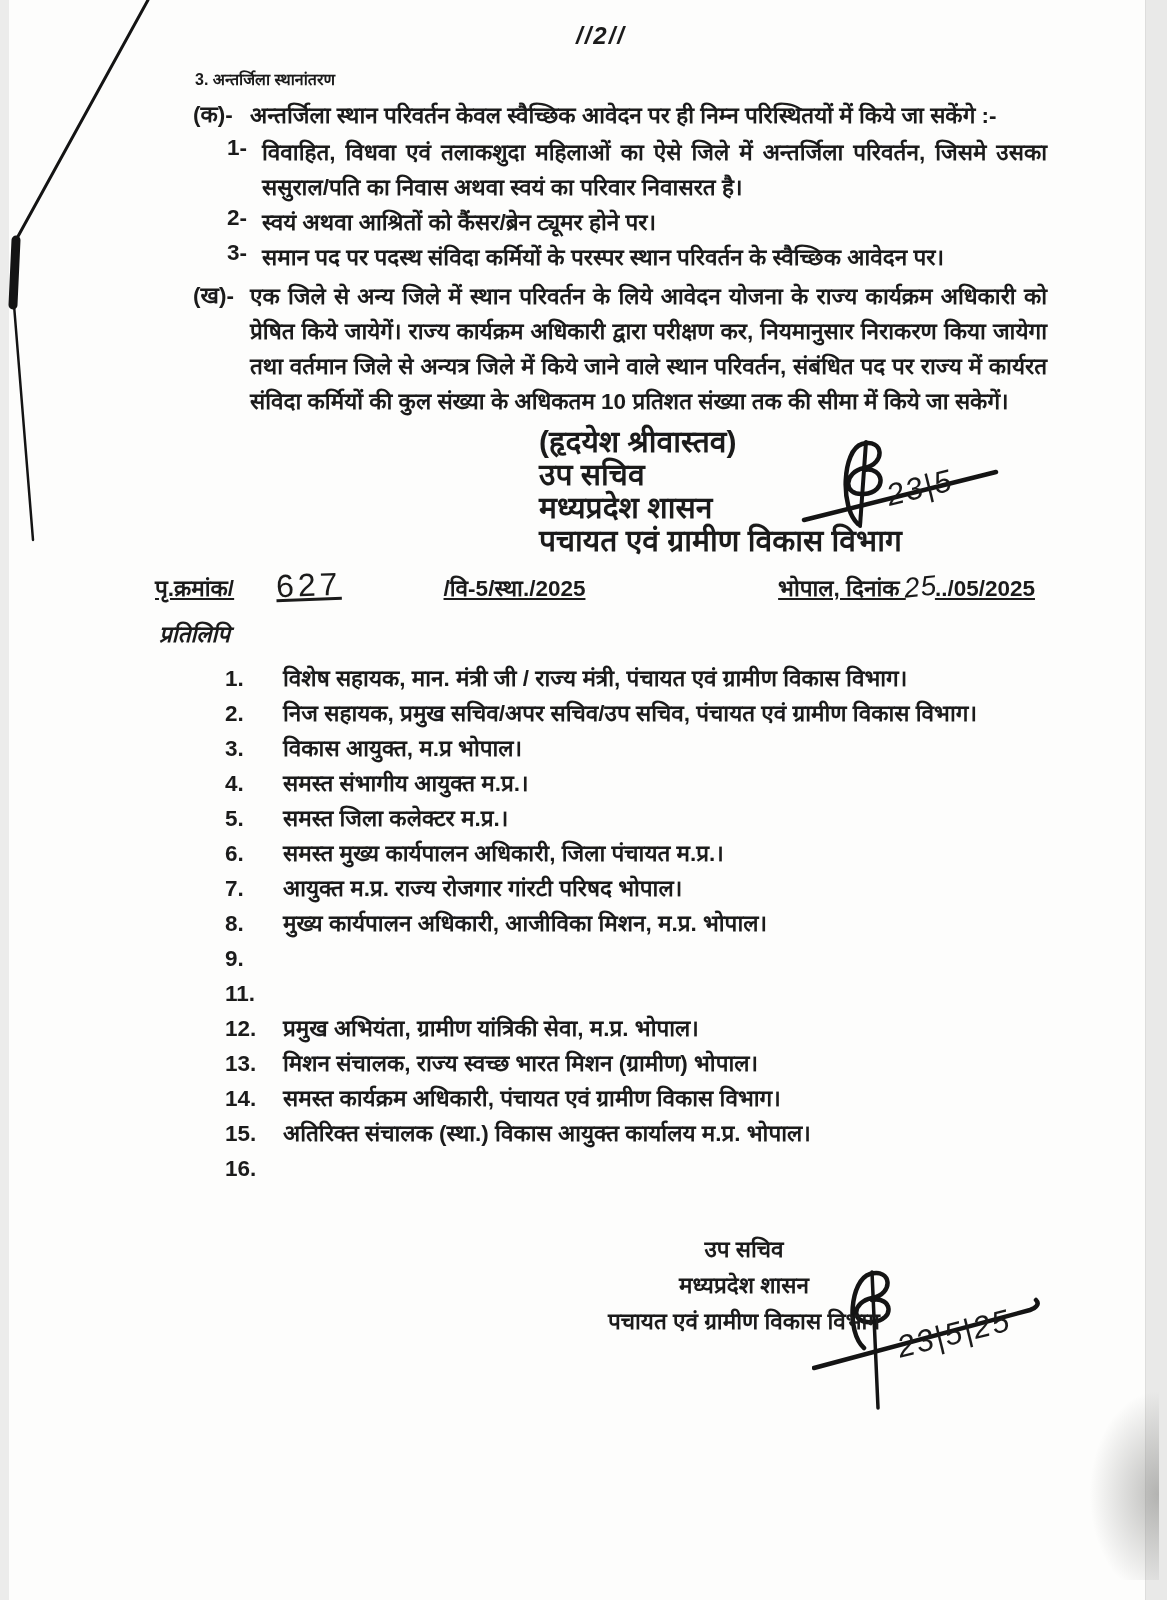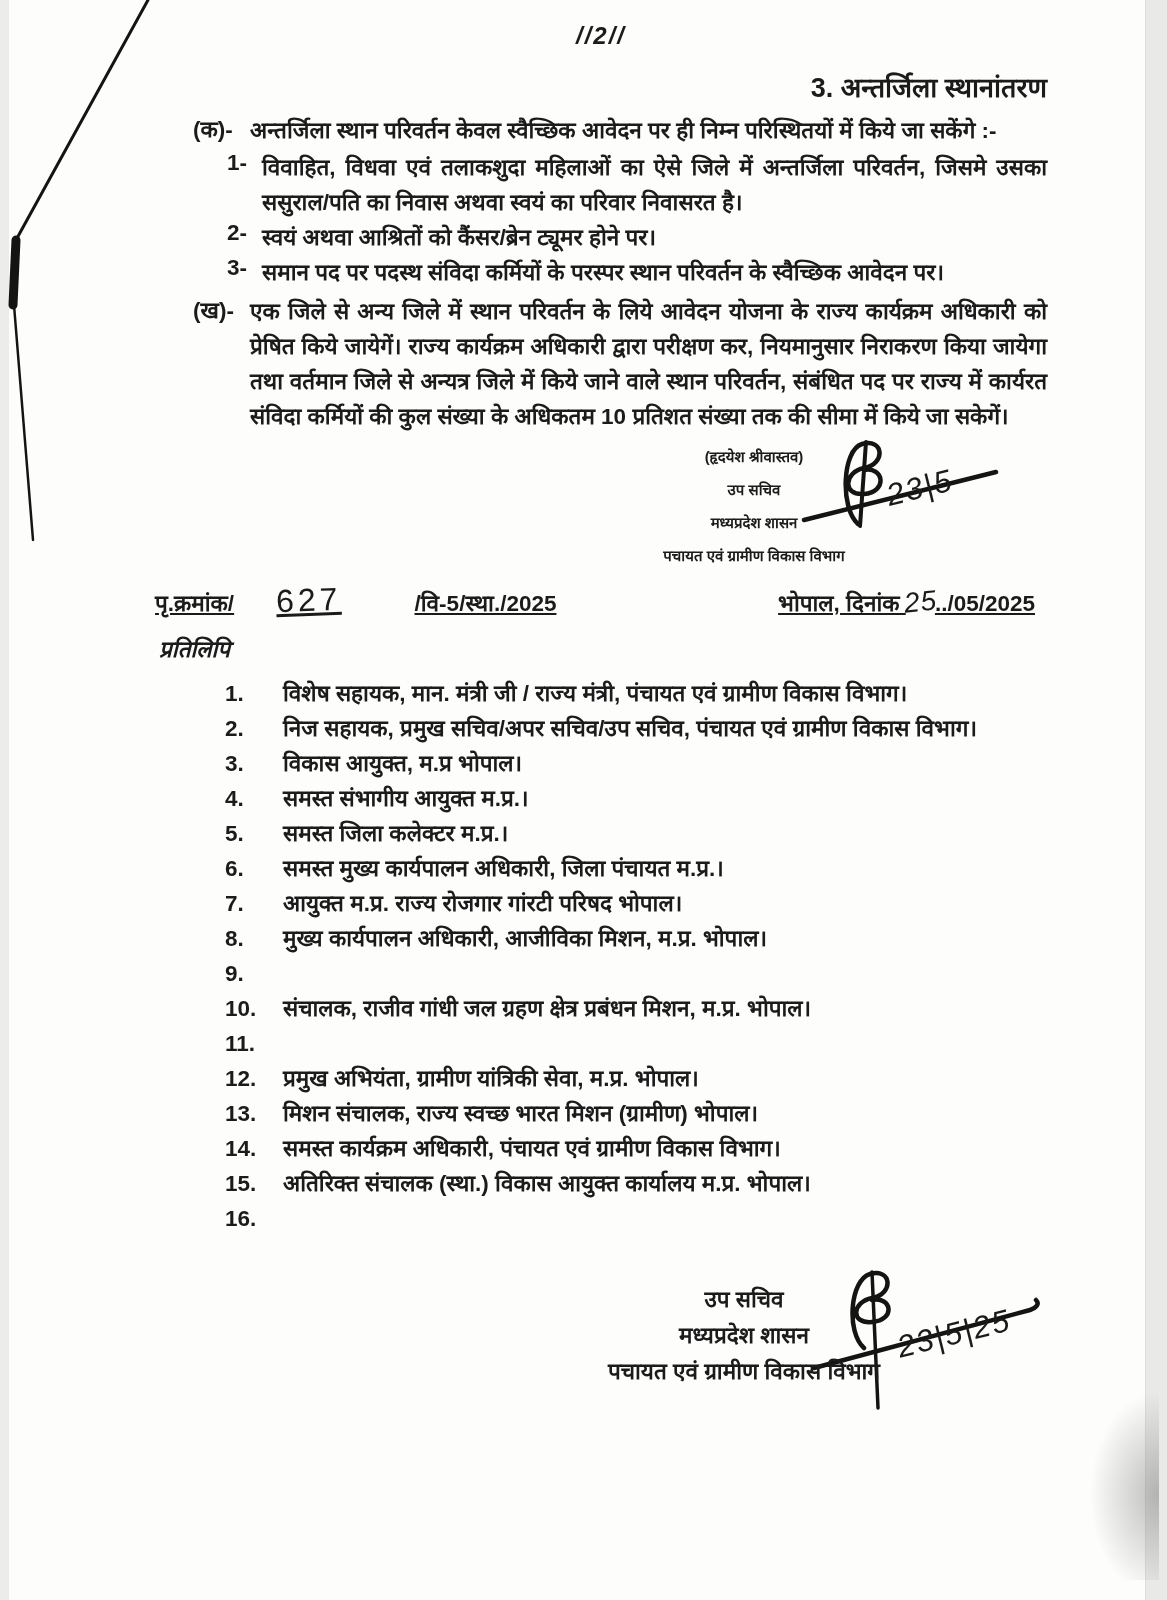--- a/index.html
+++ b/index.html
@@ -13,42 +13,42 @@
     font-weight:700;
   }
   .edge-left{position:absolute;left:0;top:0;bottom:0;width:9px;background:#ececeb;}
   .edge-right{position:absolute;right:0;top:0;bottom:0;width:21px;background:#e9e9e8;border-left:1px solid #dddddc;}
   .smudge{position:absolute;right:8px;bottom:20px;width:70px;height:190px;
     background:radial-gradient(ellipse at 100% 55%, rgba(125,125,122,.5), rgba(125,125,122,0) 70%);}
   .fold{position:absolute;left:0;top:0;}
 
   .content{position:absolute;left:155px;top:22px;width:892px;}
   .pageno{text-align:center;font-style:italic;font-size:24px;letter-spacing:2px;}
-  .heading{margin:18px 0 0 40px;font-size:27px;text-align:right;}
+  .heading{margin:18px 0 0 40px;font-size:16px;}
   .clause{display:flex;margin-top:8px;font-size:22.5px;}
   .clause .clabel{flex:none;width:57px;margin-left:38px;}
   .clause .ctext{flex:1;text-align:justify;line-height:35px;}
   .subitems{margin-top:2px;}
   .sitem{display:flex;margin:0 0 0 72px;font-size:22.5px;}
   .snum{flex:none;width:35px;}
   .stext{flex:1;max-width:800px;text-align:justify;line-height:35px;}
   .clause.kha{margin-top:4px;}
 
   .sig-scribble-1{position:absolute;left:800px;top:436px;width:230px;height:95px;}
   .sig-scribble-2{position:absolute;left:812px;top:1268px;width:250px;height:150px;}
   .hand{font-weight:400;font-style:italic;display:inline-block;}
   .hand-date-1{position:absolute;left:86px;top:34px;font-size:31px;transform:rotate(-14deg);letter-spacing:2px;}
   .hand-date-2{position:absolute;left:84px;top:48px;font-size:31px;transform:rotate(-14deg);letter-spacing:2px;}
 
-  .sigblock{width:430px;margin:6px 78px 0 auto;text-align:center;font-size:15px;line-height:33px;}
+  .sigblock{width:430px;margin:6px 78px 0 auto;text-align:left;font-size:30px;line-height:33px;}
   .sigblock div{white-space:nowrap;}
 
   .refrow{display:flex;align-items:baseline;margin-top:10px;font-size:22.5px;text-decoration:underline;}
   .ref-number{font-size:32px;transform:rotate(-2deg);letter-spacing:4px;margin-left:42px;font-style:normal;}
-  .ref-file{margin-left:73px;}
+  .ref-file{margin-left:102px;}
   .ref-right{margin-left:auto;margin-right:12px;white-space:nowrap;}
   .ref-day{font-size:28px;transform:rotate(-6deg);letter-spacing:1px;margin:0 -2px;}
 
   .copylabel{margin:14px 0 0 4px;font-size:22.5px;font-style:italic;}
   .copylist{margin-top:12px;}
   .litem{display:flex;margin-left:70px;font-size:22.5px;}
   .lnum{flex:none;width:58px;line-height:35px;}
   .ltext{flex:1;max-width:705px;line-height:35px;}
 
   .sigblock2{width:430px;margin:46px 88px 0 auto;text-align:center;font-size:22.5px;line-height:36px;}
@@ -164,24 +164,20 @@
           <span class="ltext">आयुक्त म.प्र. राज्य रोजगार गांरटी परिषद भोपाल।</span>
         </div>
       <div class="litem">
           <span class="lnum">8.</span>
           <span class="ltext">मुख्य कार्यपालन अधिकारी, आजीविका मिशन, म.प्र. भोपाल।</span>
         </div>
       <div class="litem">
           <span class="lnum">9.</span>
         </div>
       <div class="litem">
-          <span class="lnum">10.</span>
-          <span class="ltext">संचालक, राजीव गांधी जल ग्रहण क्षेत्र प्रबंधन मिशन, म.प्र. भोपाल।</span>
-        </div>
-      <div class="litem">
           <span class="lnum">11.</span>
         </div>
       <div class="litem">
           <span class="lnum">12.</span>
           <span class="ltext">प्रमुख अभियंता, ग्रामीण यांत्रिकी सेवा, म.प्र. भोपाल।</span>
         </div>
       <div class="litem">
           <span class="lnum">13.</span>
           <span class="ltext">मिशन संचालक, राज्य स्वच्छ भारत मिशन (ग्रामीण) भोपाल।</span>
         </div>

